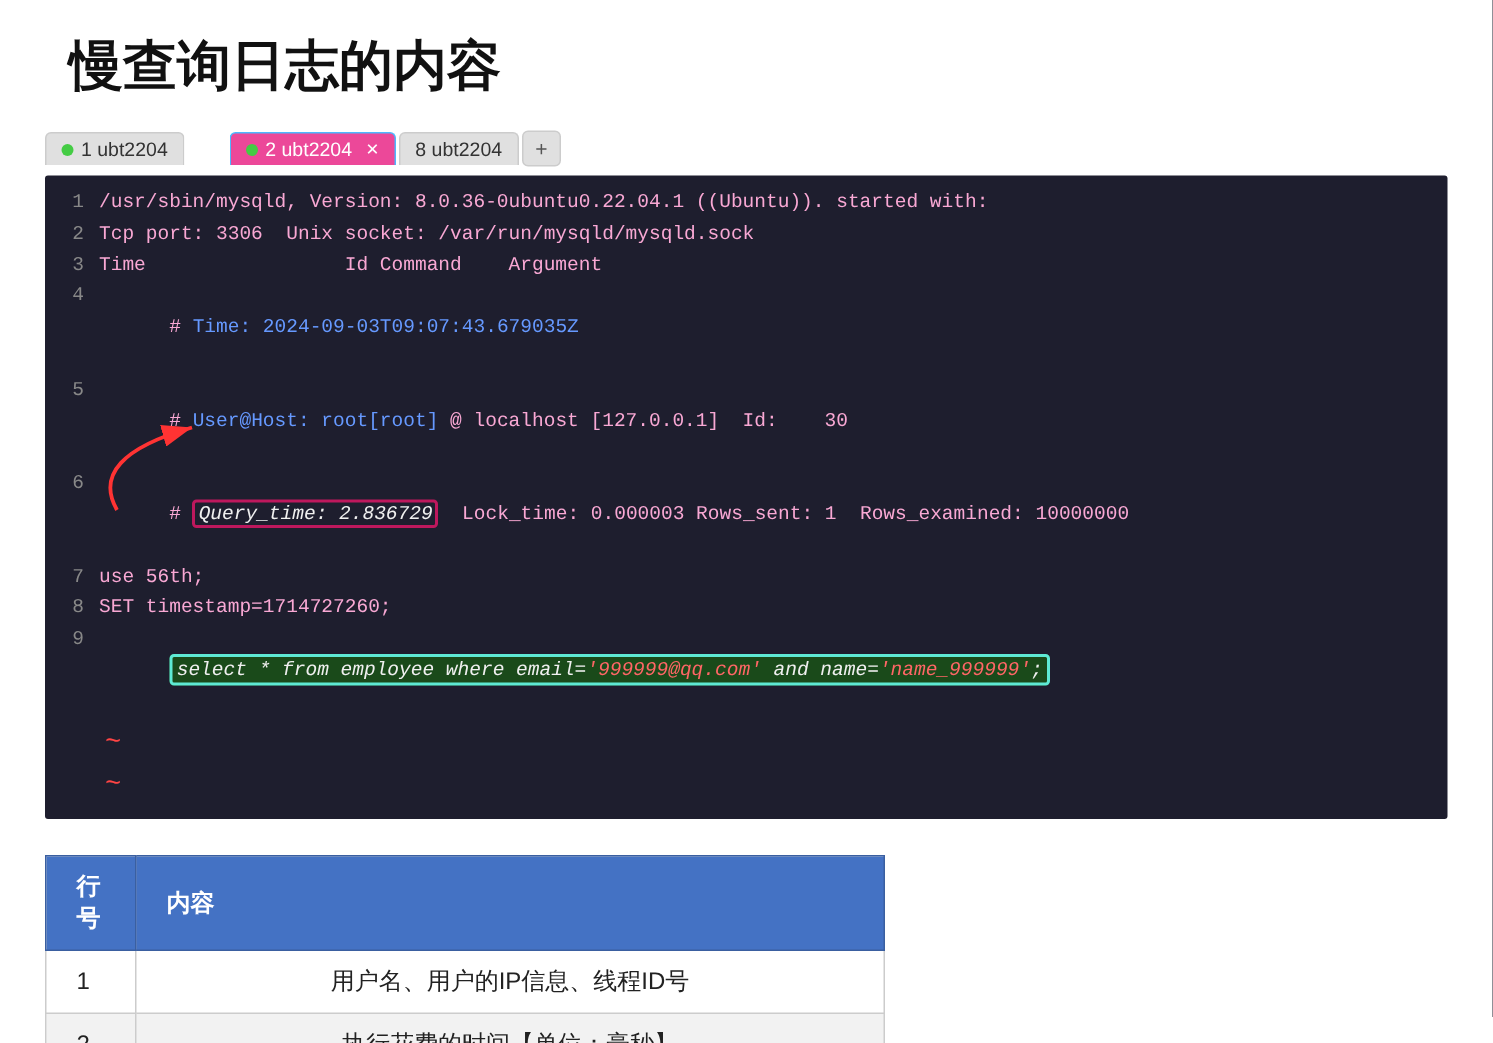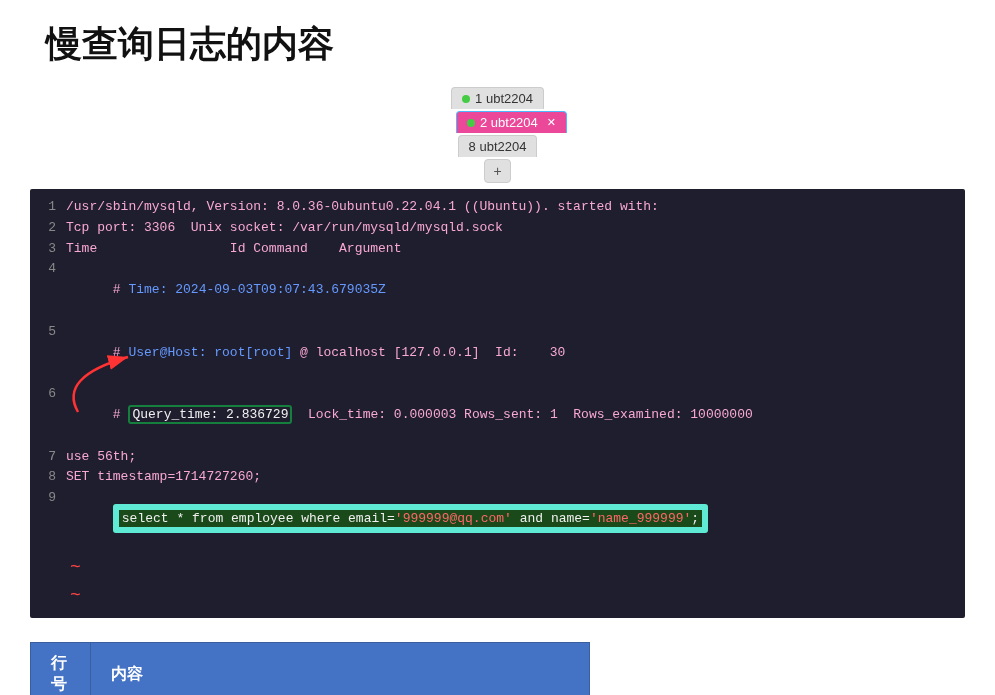--- a/index.html
+++ b/index.html
@@ -18,21 +18,20 @@
       margin-bottom: 18px;
       margin-left: 16px;
     }
 
     
     .tabs-bar {
       display: flex;
       align-items: center;
       gap: 2px;
       margin-bottom: 6px;
-      flex-direction: column;
     }
     .tab {
       display: flex;
       align-items: center;
       gap: 5px;
       padding: 3px 10px;
       font-size: 13px;
       border-radius: 4px 4px 0 0;
       cursor: pointer;
       background: #e0e0e0;
@@ -94,23 +93,24 @@
       flex: 1;
       white-space: pre;
     }
 
     
     .c-white { color: #f9a8d4; }
     .c-blue { color: #6699ff; }
 
     .highlight-box {
       display: inline;
-      border: 2px solid #15803d;
+      border: 2px solid #be185d;
       border-radius: 3px;
       padding: 0 2px;
+      font-style: italic;
     }
 
     svg.arrow-svg {
       position: absolute;
       left: 0;
       top: -10px;
       pointer-events: none;
     }
 
     
@@ -214,21 +214,21 @@
   </div>
 
   <div class="code-line">
     <span class="line-num">8</span>
     <span class="line-content c-white">SET timestamp=1714727260;</span>
   </div>
 
   <div class="code-line" style="position:relative;">
     <span class="line-num">9</span>
     <span class="line-content">
-      <span style="background:#1a4a1a; border:6px solid #5eead4; border-radius:3px; padding:1px 3px; color:#f0f0f0;">select * from employee where email=<span style="color:#ff6666;">'999999@qq.com'</span> and name=<span style="color:#ff6666;">'name_999999'</span>;</span>
+      <span style="background:#1a4a1a; border:2px solid #5eead4; border-radius:3px; padding:1px 3px; color:#f0f0f0;font-style:italic;">select * from employee where email=<span style="color:#ff6666;">'999999@qq.com'</span> and name=<span style="color:#ff6666;">'name_999999'</span>;</span>
     </span>
   </div>
 
   <div style="position:relative; padding-left:30px; margin-top:2px;">
     <span style="color:#ff4444; font-size:18px;">~</span>
   </div>
   <div style="position:relative; padding-left:30px;">
     <span style="color:#ff4444; font-size:18px;">~</span>
   </div>
 

